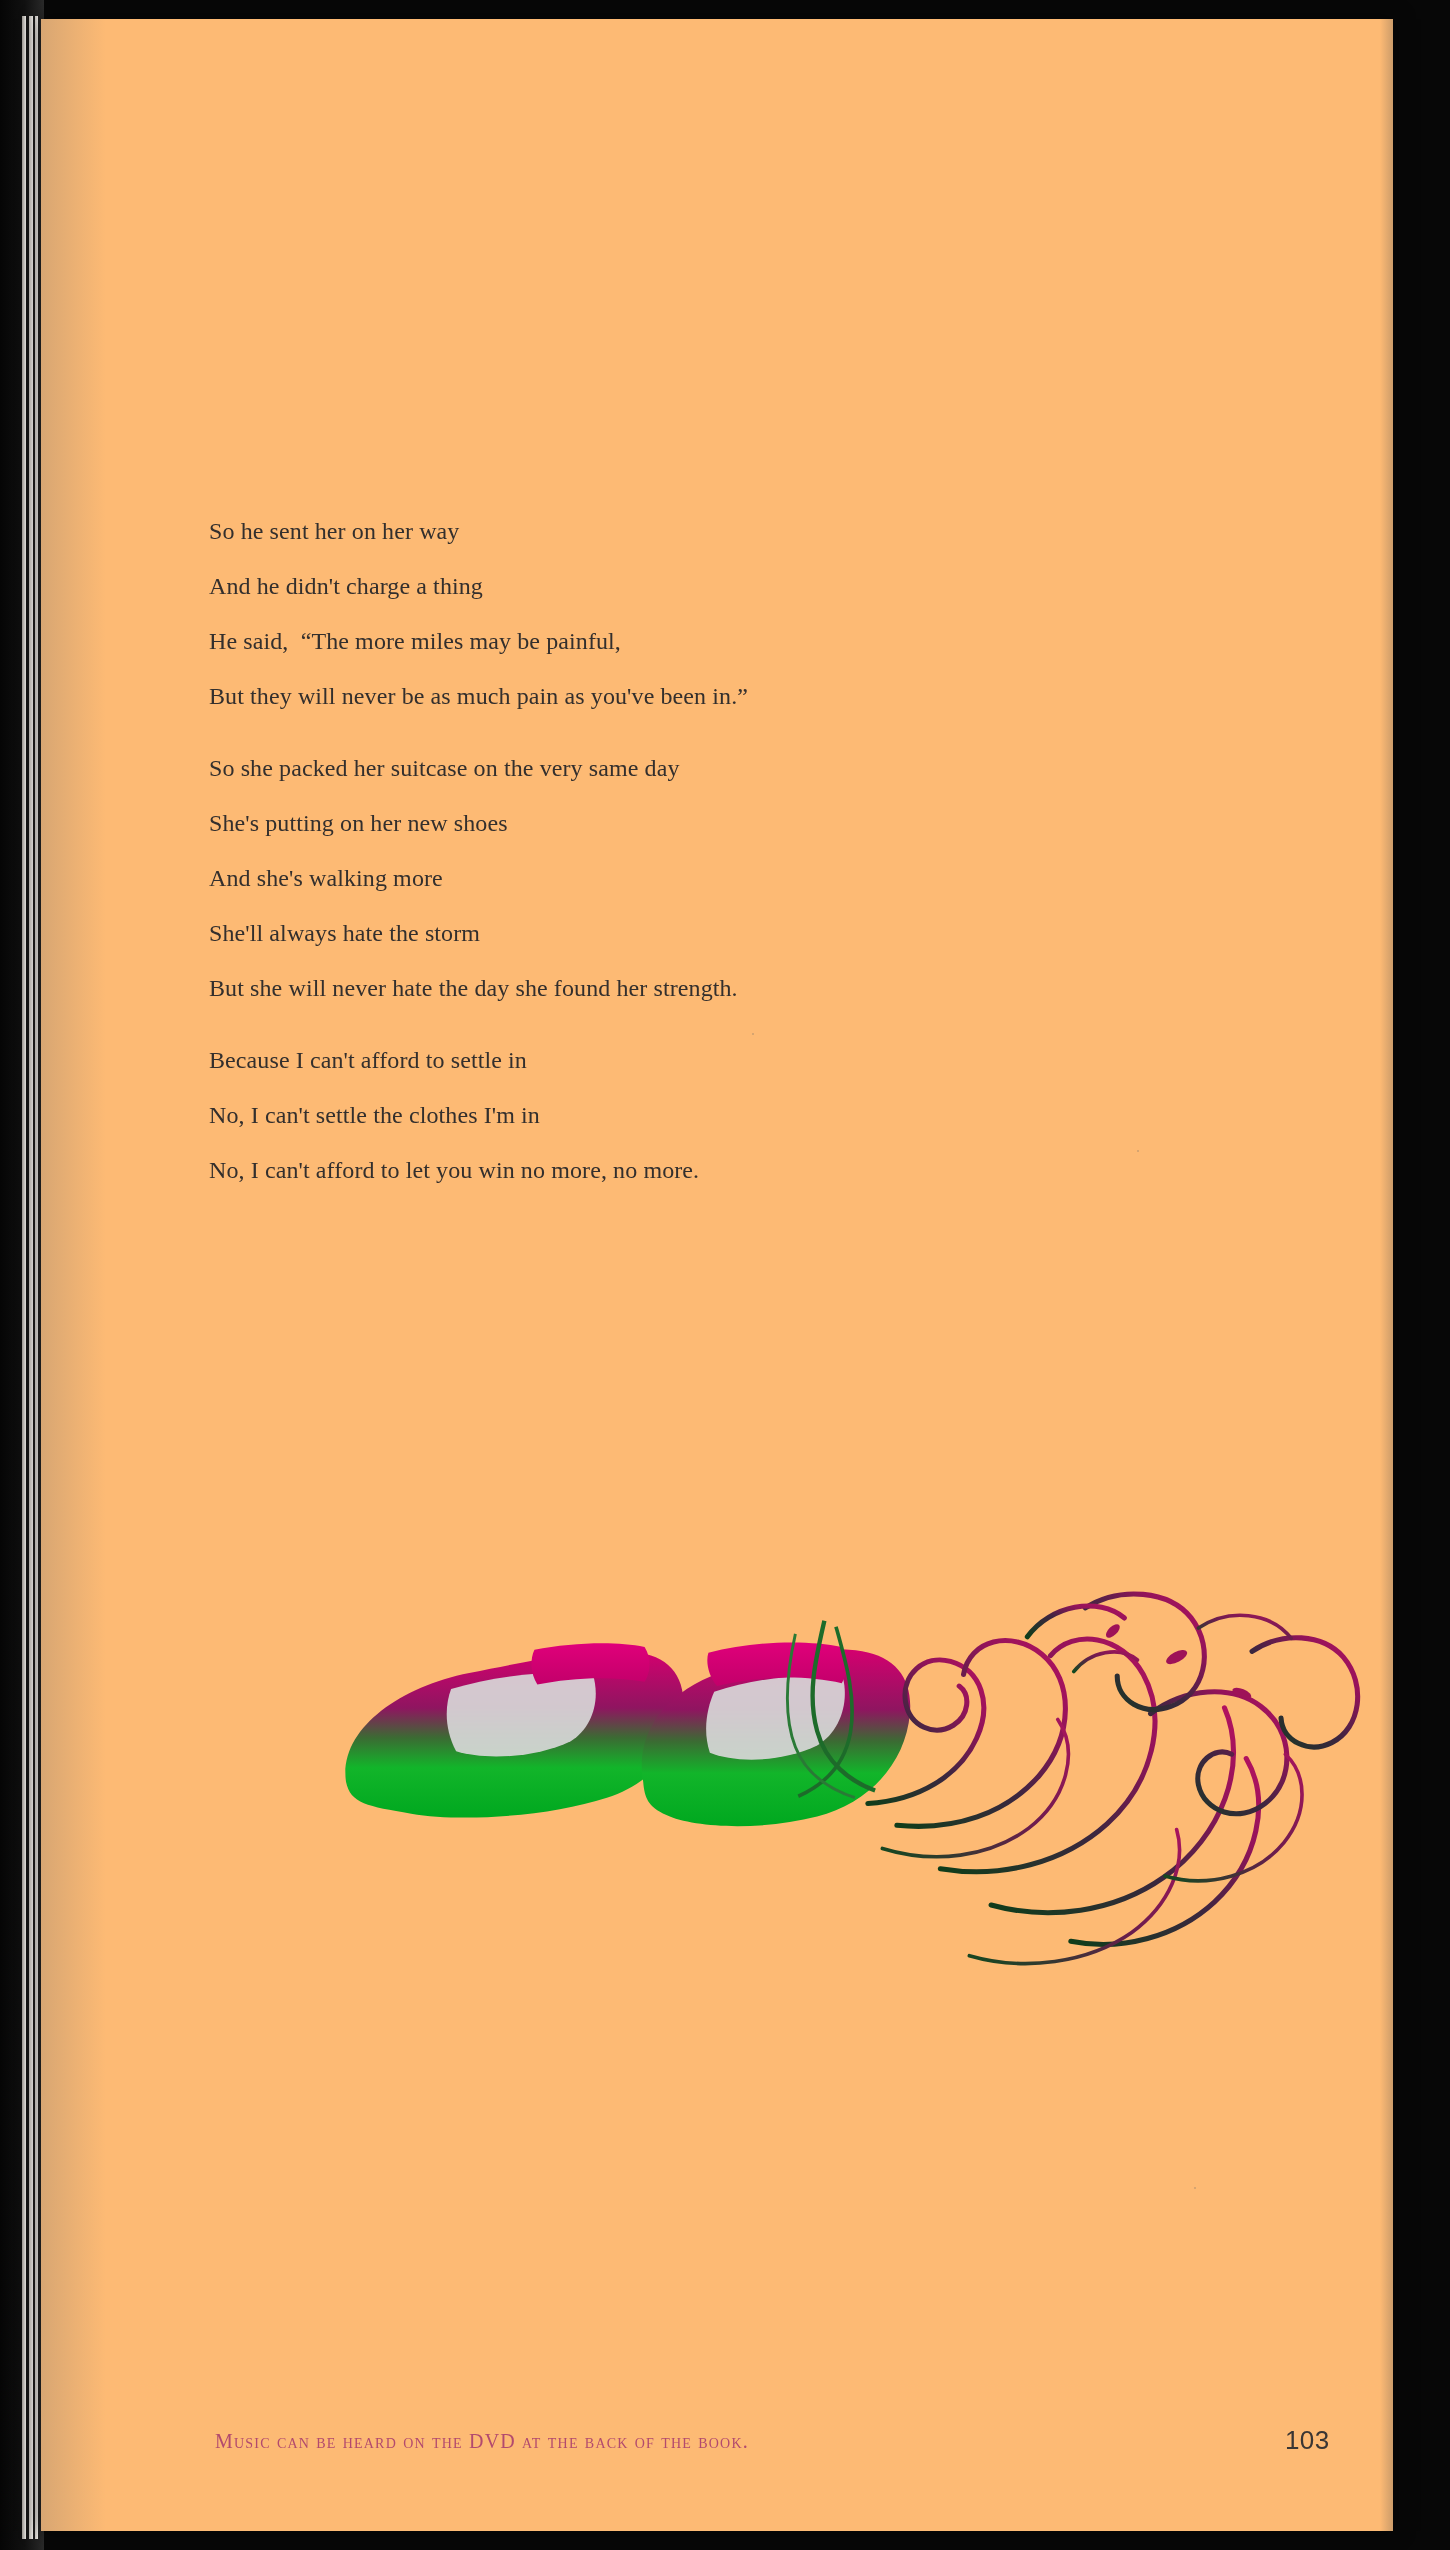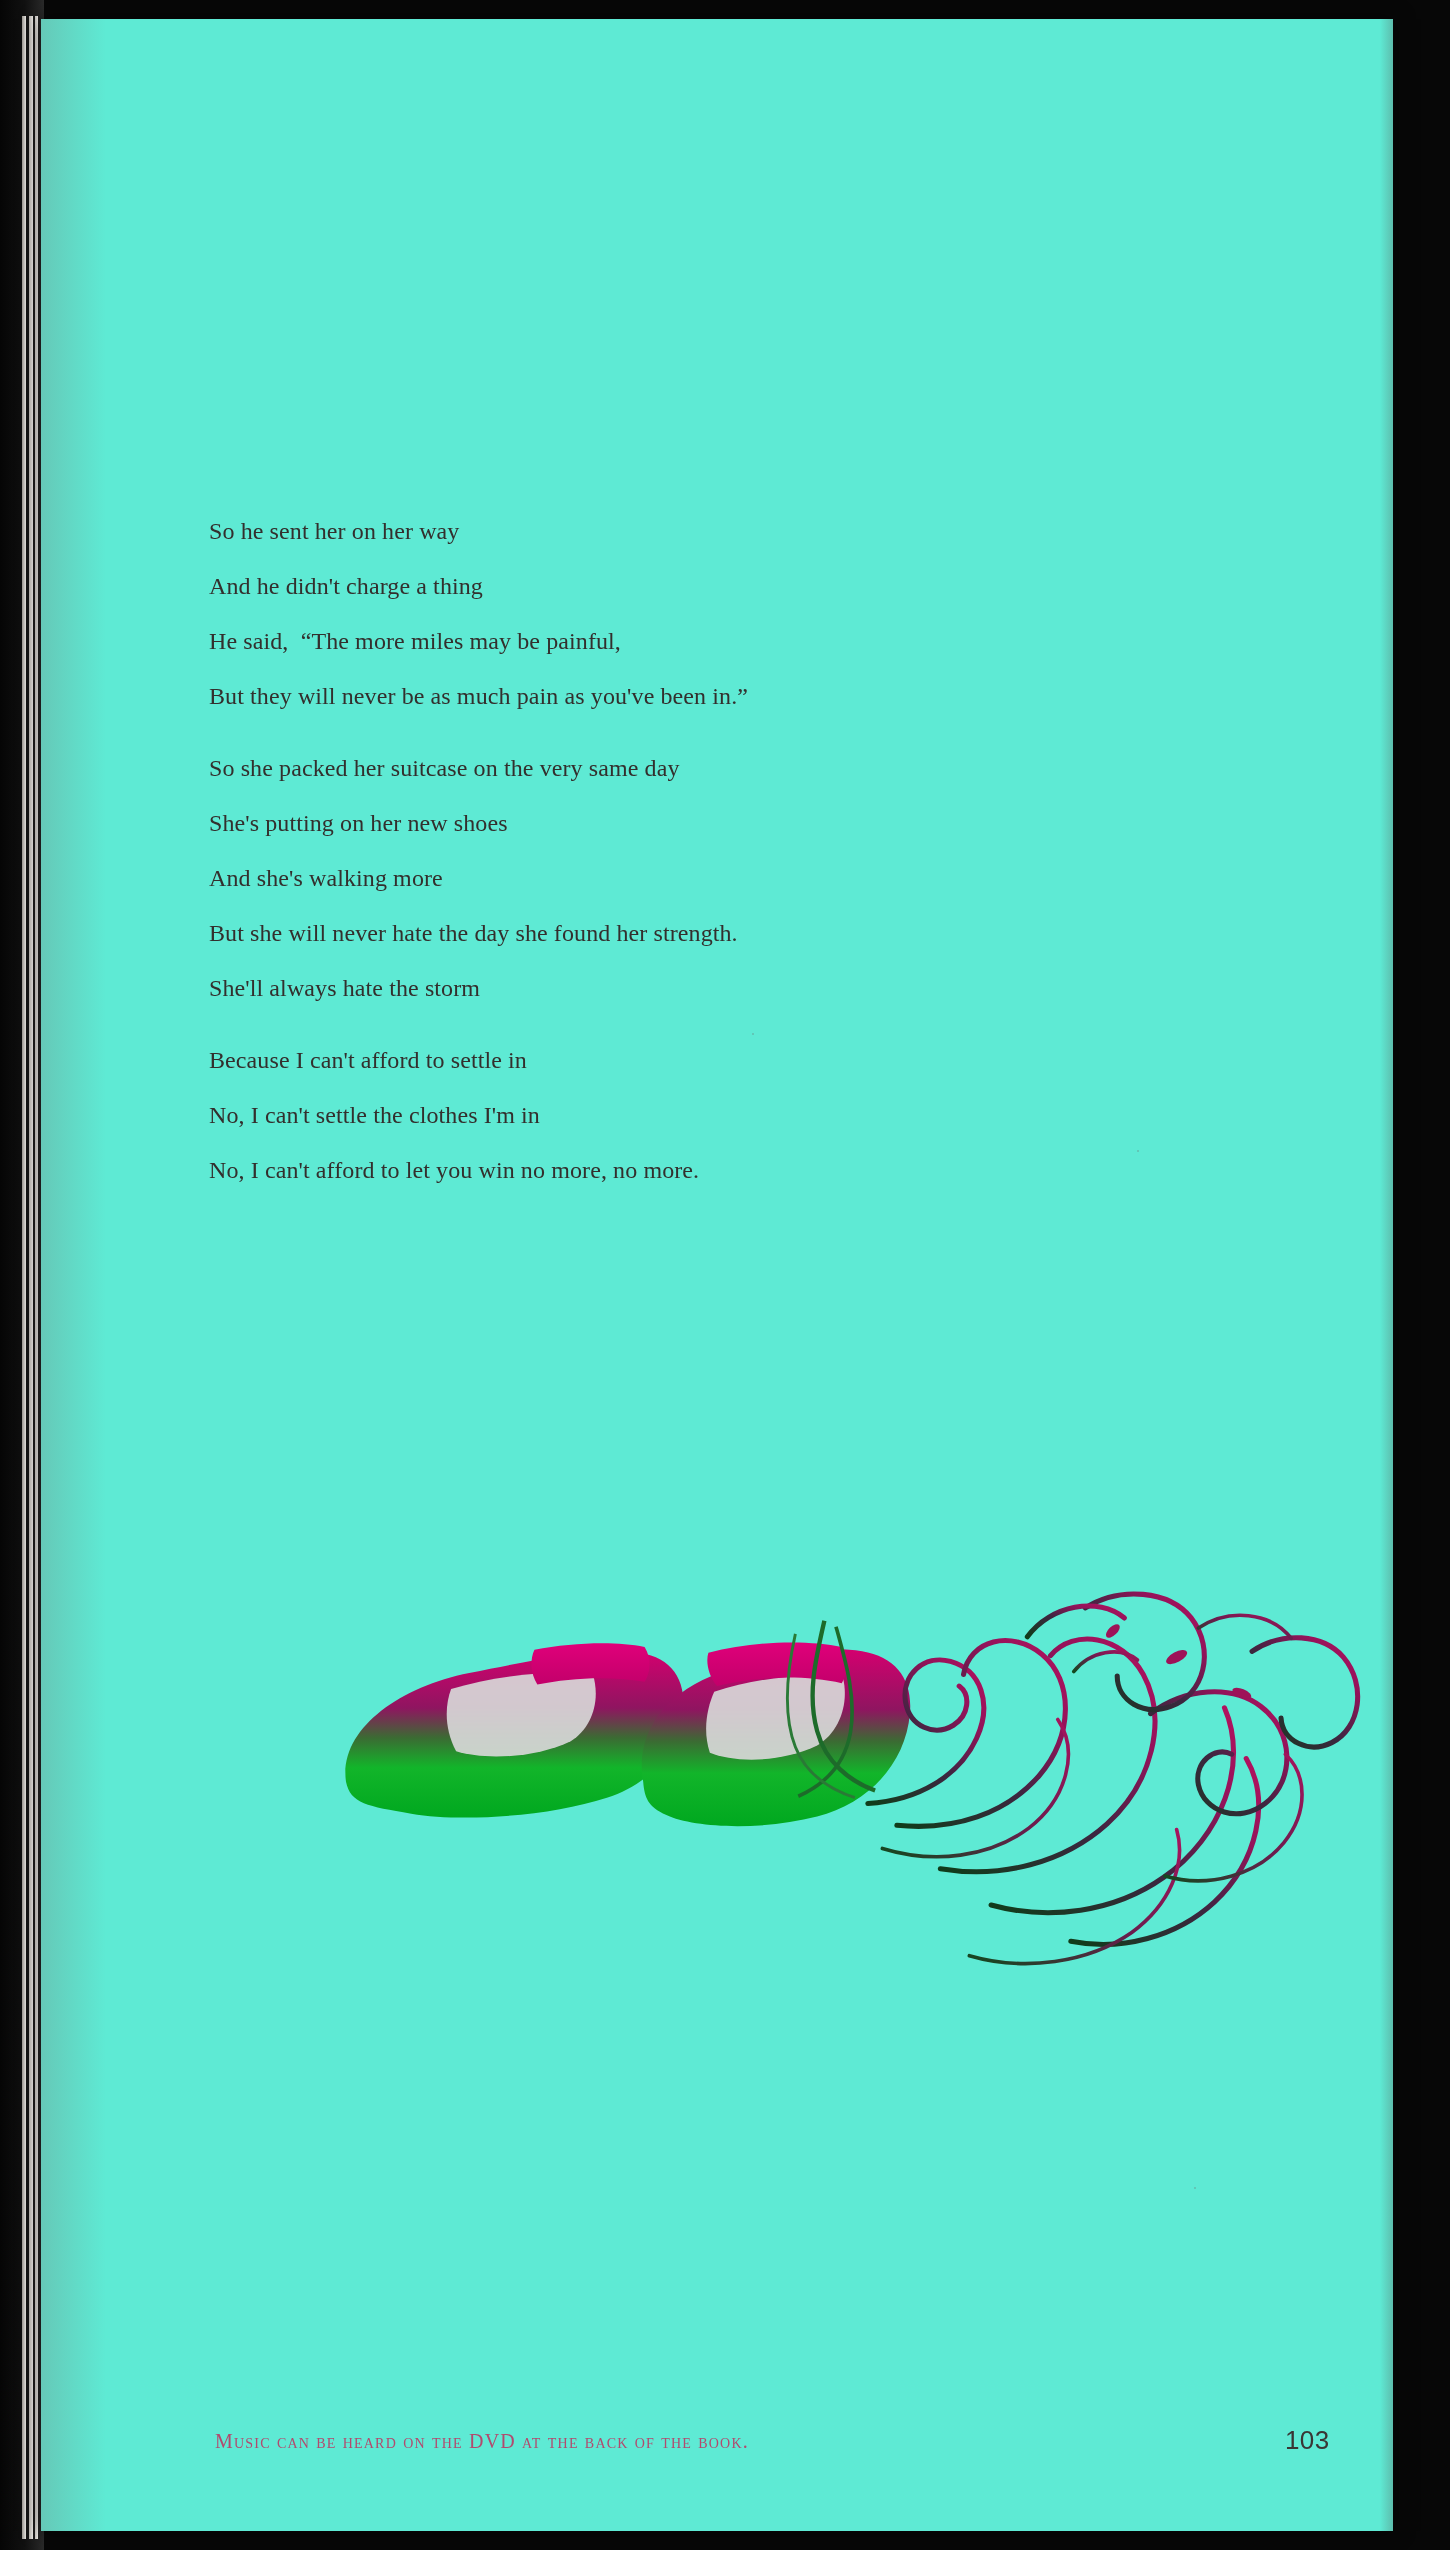--- a/index.html
+++ b/index.html
@@ -43,21 +43,21 @@
   .edge-b { left: 29px;  width: 3.6px;  background: linear-gradient(to right,#b4b0aa,#efedea); }
   .edge-c { left: 35px;  width: 2.9px;  background: linear-gradient(to right,#c9c5c0,#f3f1ee); }
 
   
   .page {
     position: absolute;
     left: 41px;
     top: 19px;
     width: 1352px;
     height: 2512px;
-    background: #5eead4;
+    background: #fdba74;
     box-shadow: 0 0 19px rgba(0,0,0,0.55);
   }
   .page-inner-shade {
     position: absolute;
     left: 0; top: 0;
     width: 65px; height: 100%;
     background: linear-gradient(to right, rgba(120,115,110,0.28), rgba(255,255,255,0) 100%);
     pointer-events: none;
   }
   .page-right-edge {
@@ -151,22 +151,22 @@
       <div class="line">So he sent her on her way</div>
       <div class="line">And he didn't charge a thing</div>
       <div class="line">He said,  “The more miles may be painful,</div>
       <div class="line">But they will never be as much pain as you've been in.”</div>
     </div>
 
     <div class="stanza">
       <div class="line">So she packed her suitcase on the very same day</div>
       <div class="line">She's putting on her new shoes</div>
       <div class="line">And she's walking more</div>
+      <div class="line">She'll always hate the storm</div>
       <div class="line">But she will never hate the day she found her strength.</div>
-      <div class="line">She'll always hate the storm</div>
     </div>
 
     <div class="stanza">
       <div class="line">Because I can't afford to settle in</div>
       <div class="line">No, I can't settle the clothes I'm in</div>
       <div class="line">No, I can't afford to let you win no more, no more.</div>
     </div>
 
   </div>
 

